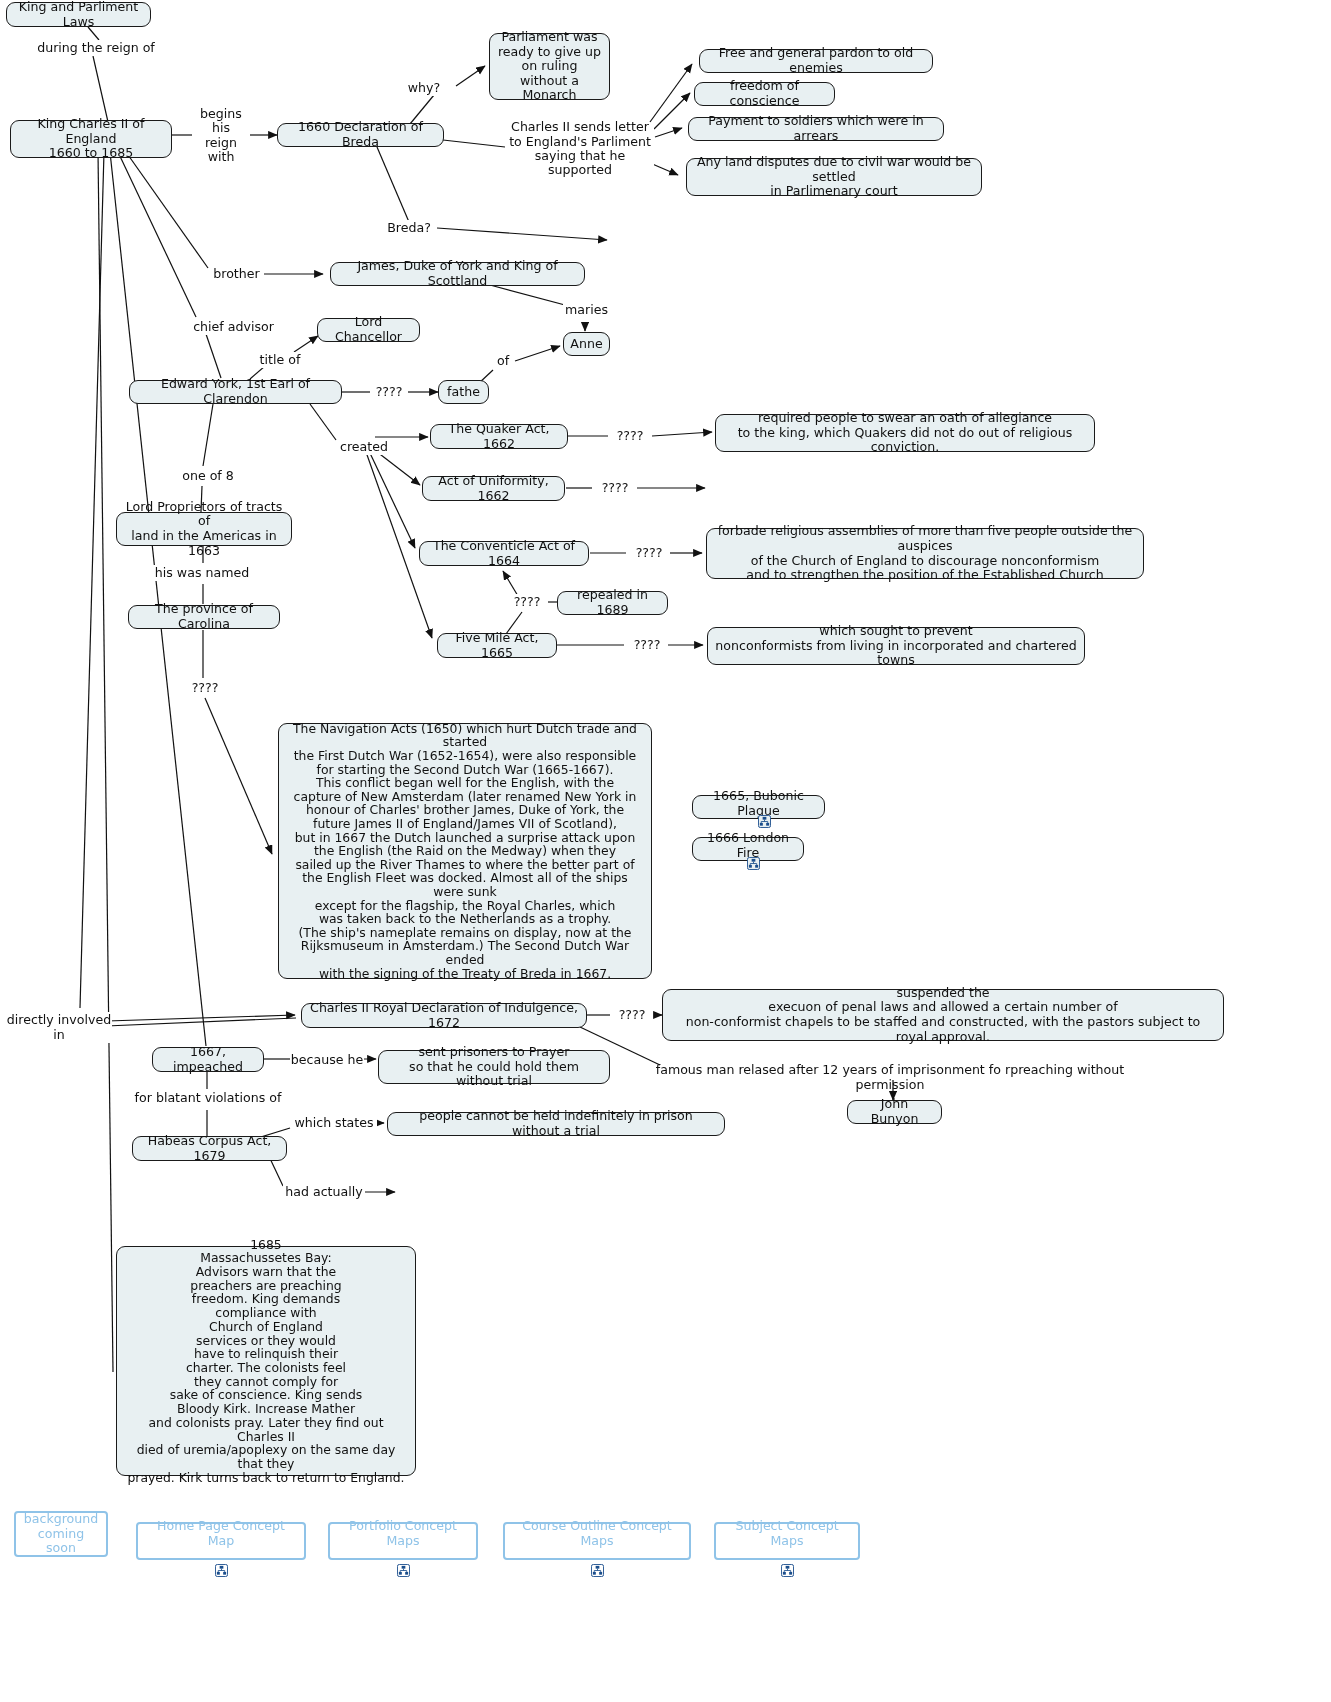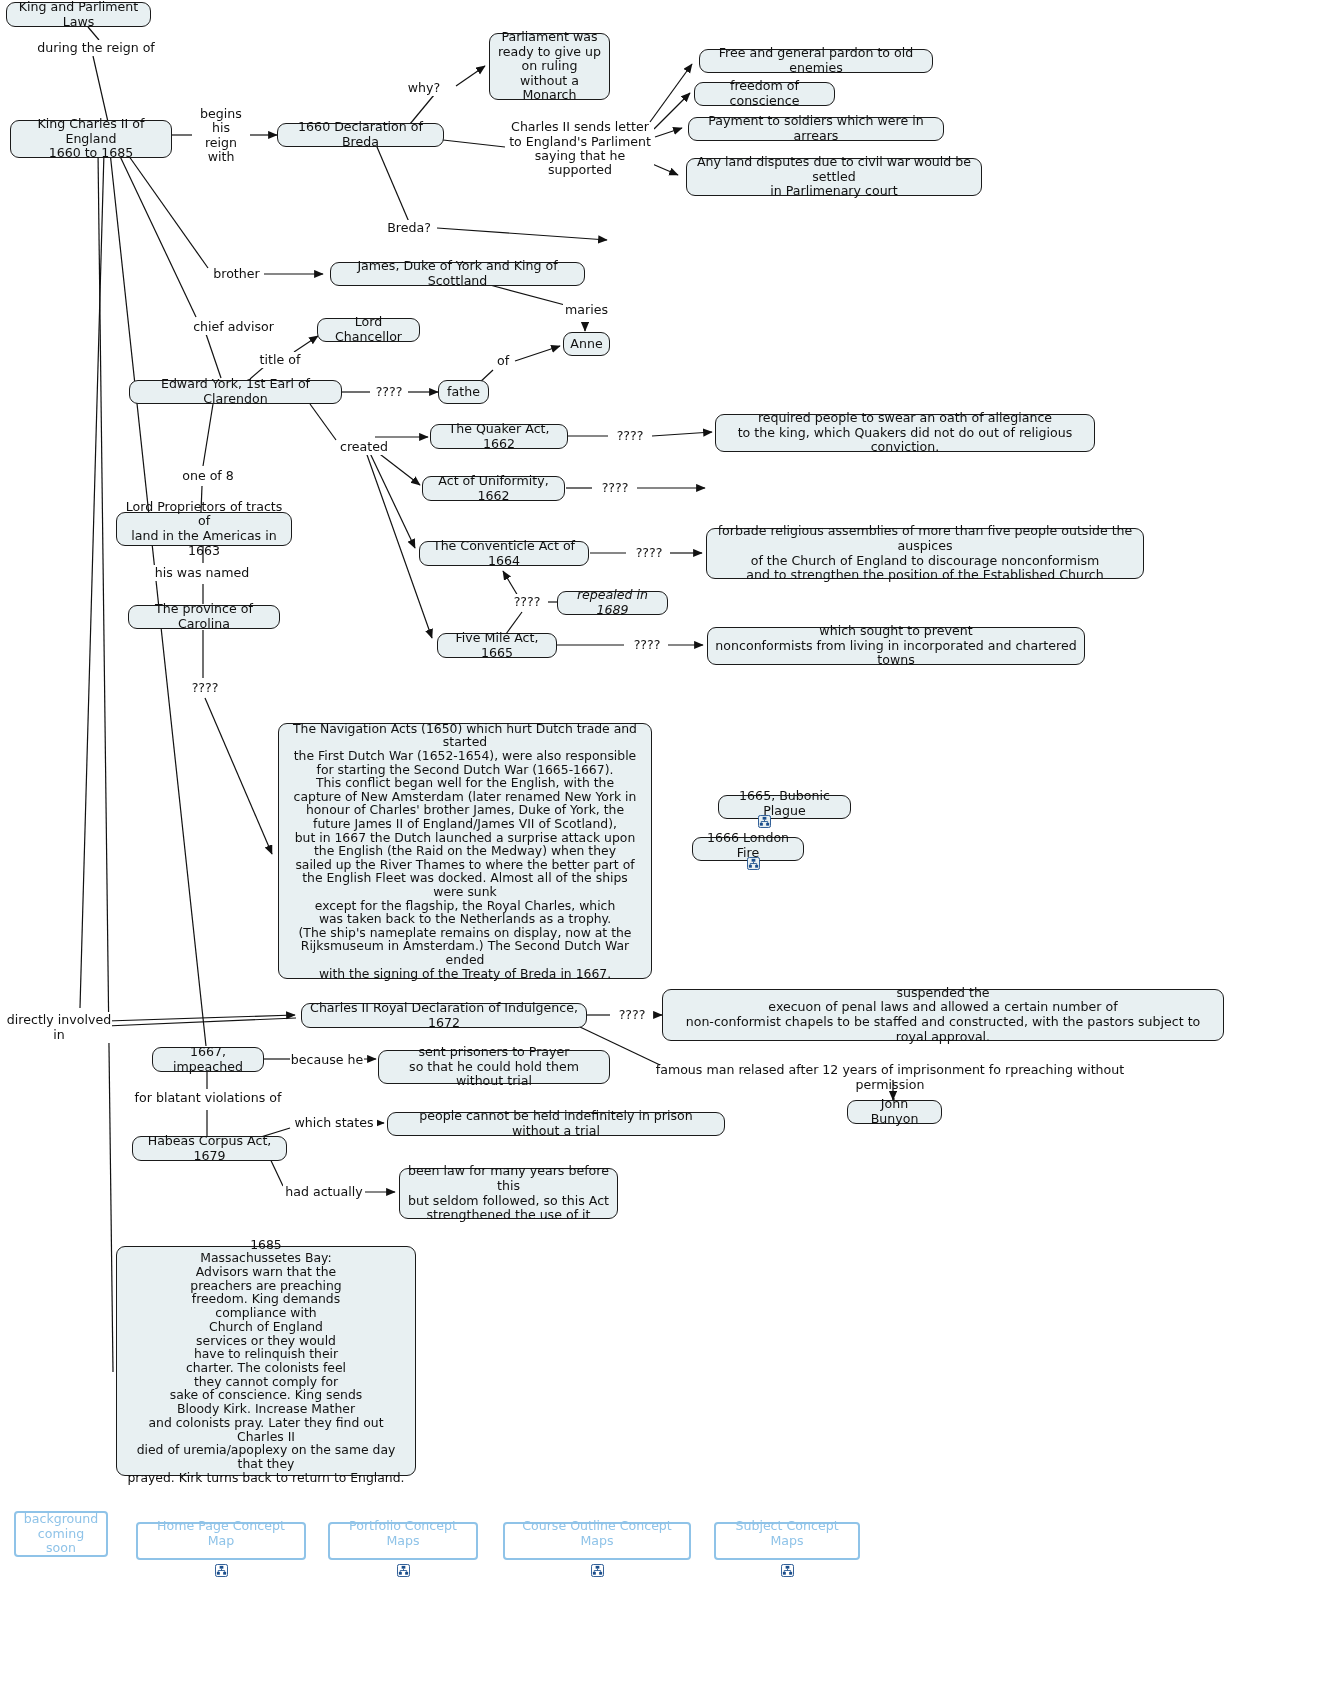--- a/index.html
+++ b/index.html
@@ -170,21 +170,21 @@
   <div class="node" style="left:438px;top:380px;width:51px;height:24px;">fathe</div>
   <div class="node" style="left:129px;top:380px;width:213px;height:24px;">Edward York, 1st Earl of Clarendon</div>
   <div class="node" style="left:430px;top:424px;width:138px;height:25px;">The Quaker Act, 1662</div>
   <div class="node" style="left:715px;top:414px;width:380px;height:38px;">required people to swear an oath of allegiance
 to the king, which Quakers did not do out of religious conviction.</div>
   <div class="node" style="left:422px;top:476px;width:143px;height:25px;">Act of Uniformity, 1662</div>
   <div class="node" style="left:419px;top:541px;width:170px;height:25px;">The Conventicle Act of 1664</div>
   <div class="node" style="left:706px;top:528px;width:438px;height:51px;">forbade religious assemblies of more than five people outside the auspices
 of the Church of England to discourage nonconformism
 and to strengthen the position of the Established Church</div>
-  <div class="node" style="left:557px;top:591px;width:111px;height:24px;font-style:italic;">repealed in 1689</div>
+  <div class="node" style="left:557px;top:591px;width:111px;height:24px;">repealed in 1689</div>
   <div class="node" style="left:437px;top:633px;width:120px;height:25px;">Five Mile Act, 1665</div>
   <div class="node" style="left:707px;top:627px;width:378px;height:38px;">which sought to prevent
 nonconformists from living in incorporated and chartered towns</div>
   <div class="node" style="left:116px;top:512px;width:176px;height:34px;">Lord Proprietors of tracts of
 land in the Americas in 1663</div>
   <div class="node" style="left:128px;top:605px;width:152px;height:24px;">The province of Carolina</div>
   <div class="node" style="left:278px;top:723px;width:374px;height:256px;font-size:12.4px;line-height:13.6px;">The Navigation Acts (1650) which hurt Dutch trade and started
 the First Dutch War (1652-1654), were also responsible
 for starting the Second Dutch War (1665-1667).
 This conflict began well for the English, with the
@@ -193,21 +193,21 @@
 future James II of England/James VII of Scotland),
 but in 1667 the Dutch launched a surprise attack upon
 the English (the Raid on the Medway) when they
 sailed up the River Thames to where the better part of
 the English Fleet was docked. Almost all of the ships were sunk
 except for the flagship, the Royal Charles, which
 was taken back to the Netherlands as a trophy.
 (The ship's nameplate remains on display, now at the
 Rijksmuseum in Amsterdam.) The Second Dutch War ended
 with the signing of the Treaty of Breda in 1667.</div>
-  <div class="node with-ico" style="left:692px;top:795px;width:133px;height:24px;margin-left:26px;">1665, Bubonic Plague</div>
+  <div class="node with-ico" style="left:692px;top:795px;width:133px;height:24px;">1665, Bubonic Plague</div>
   <span class="node-ico" style="left:758px;top:813px;transform:none;">
     <svg viewBox="0 0 14 14" width="13" height="13">
         <rect x="0.5" y="0.5" width="13" height="13" rx="2" fill="#e8f0f2" stroke="#1b4e8c"></rect>
         <rect x="5" y="2" width="4" height="3" fill="#1b4e8c"></rect>
         <rect x="2" y="8.5" width="3.2" height="3" fill="#1b4e8c"></rect>
         <rect x="8.8" y="8.5" width="3.2" height="3" fill="#1b4e8c"></rect>
         <path d="M7,5 L7,7 M3.5,8.5 L3.5,7 L10.4,7 L10.4,8.5" stroke="#1b4e8c" fill="none" stroke-width="0.9"></path>
       </svg>
   </span>
   <div class="node with-ico" style="left:692px;top:837px;width:112px;height:24px;">1666 London Fire</div>
@@ -222,23 +222,20 @@
   </span>
   <div class="node" style="left:301px;top:1003px;width:286px;height:25px;">Charles II Royal Declaration of Indulgence, 1672</div>
   <div class="node" style="left:662px;top:989px;width:562px;height:52px;">suspended the
 execuon of penal laws and allowed a certain number of
 non-conformist chapels to be staffed and constructed, with the pastors subject to royal approval.</div>
   <div class="node" style="left:152px;top:1047px;width:112px;height:25px;">1667, impeached</div>
   <div class="node" style="left:378px;top:1050px;width:232px;height:34px;">sent prisoners to Prayer
 so that he could hold them without trial</div>
   <div class="node" style="left:132px;top:1136px;width:155px;height:25px;">Habeas Corpus Act, 1679</div>
   <div class="node" style="left:387px;top:1112px;width:338px;height:24px;">people cannot be held indefinitely in prison without a trial</div>
-  <div class="node" style="left:399px;top:1168px;width:219px;height:51px;">been law for many years before this
-but seldom followed, so this Act
-strengthened the use of it</div>
   <div class="node" style="left:847px;top:1100px;width:95px;height:24px;">John Bunyon</div>
   <div class="node" style="left:116px;top:1246px;width:300px;height:230px;font-size:12.4px;line-height:13.7px;">1685
 Massachussetes Bay:
 Advisors warn that the
 preachers are preaching
 freedom. King demands
 compliance with
 Church of England
 services or they would
 have to relinquish their

